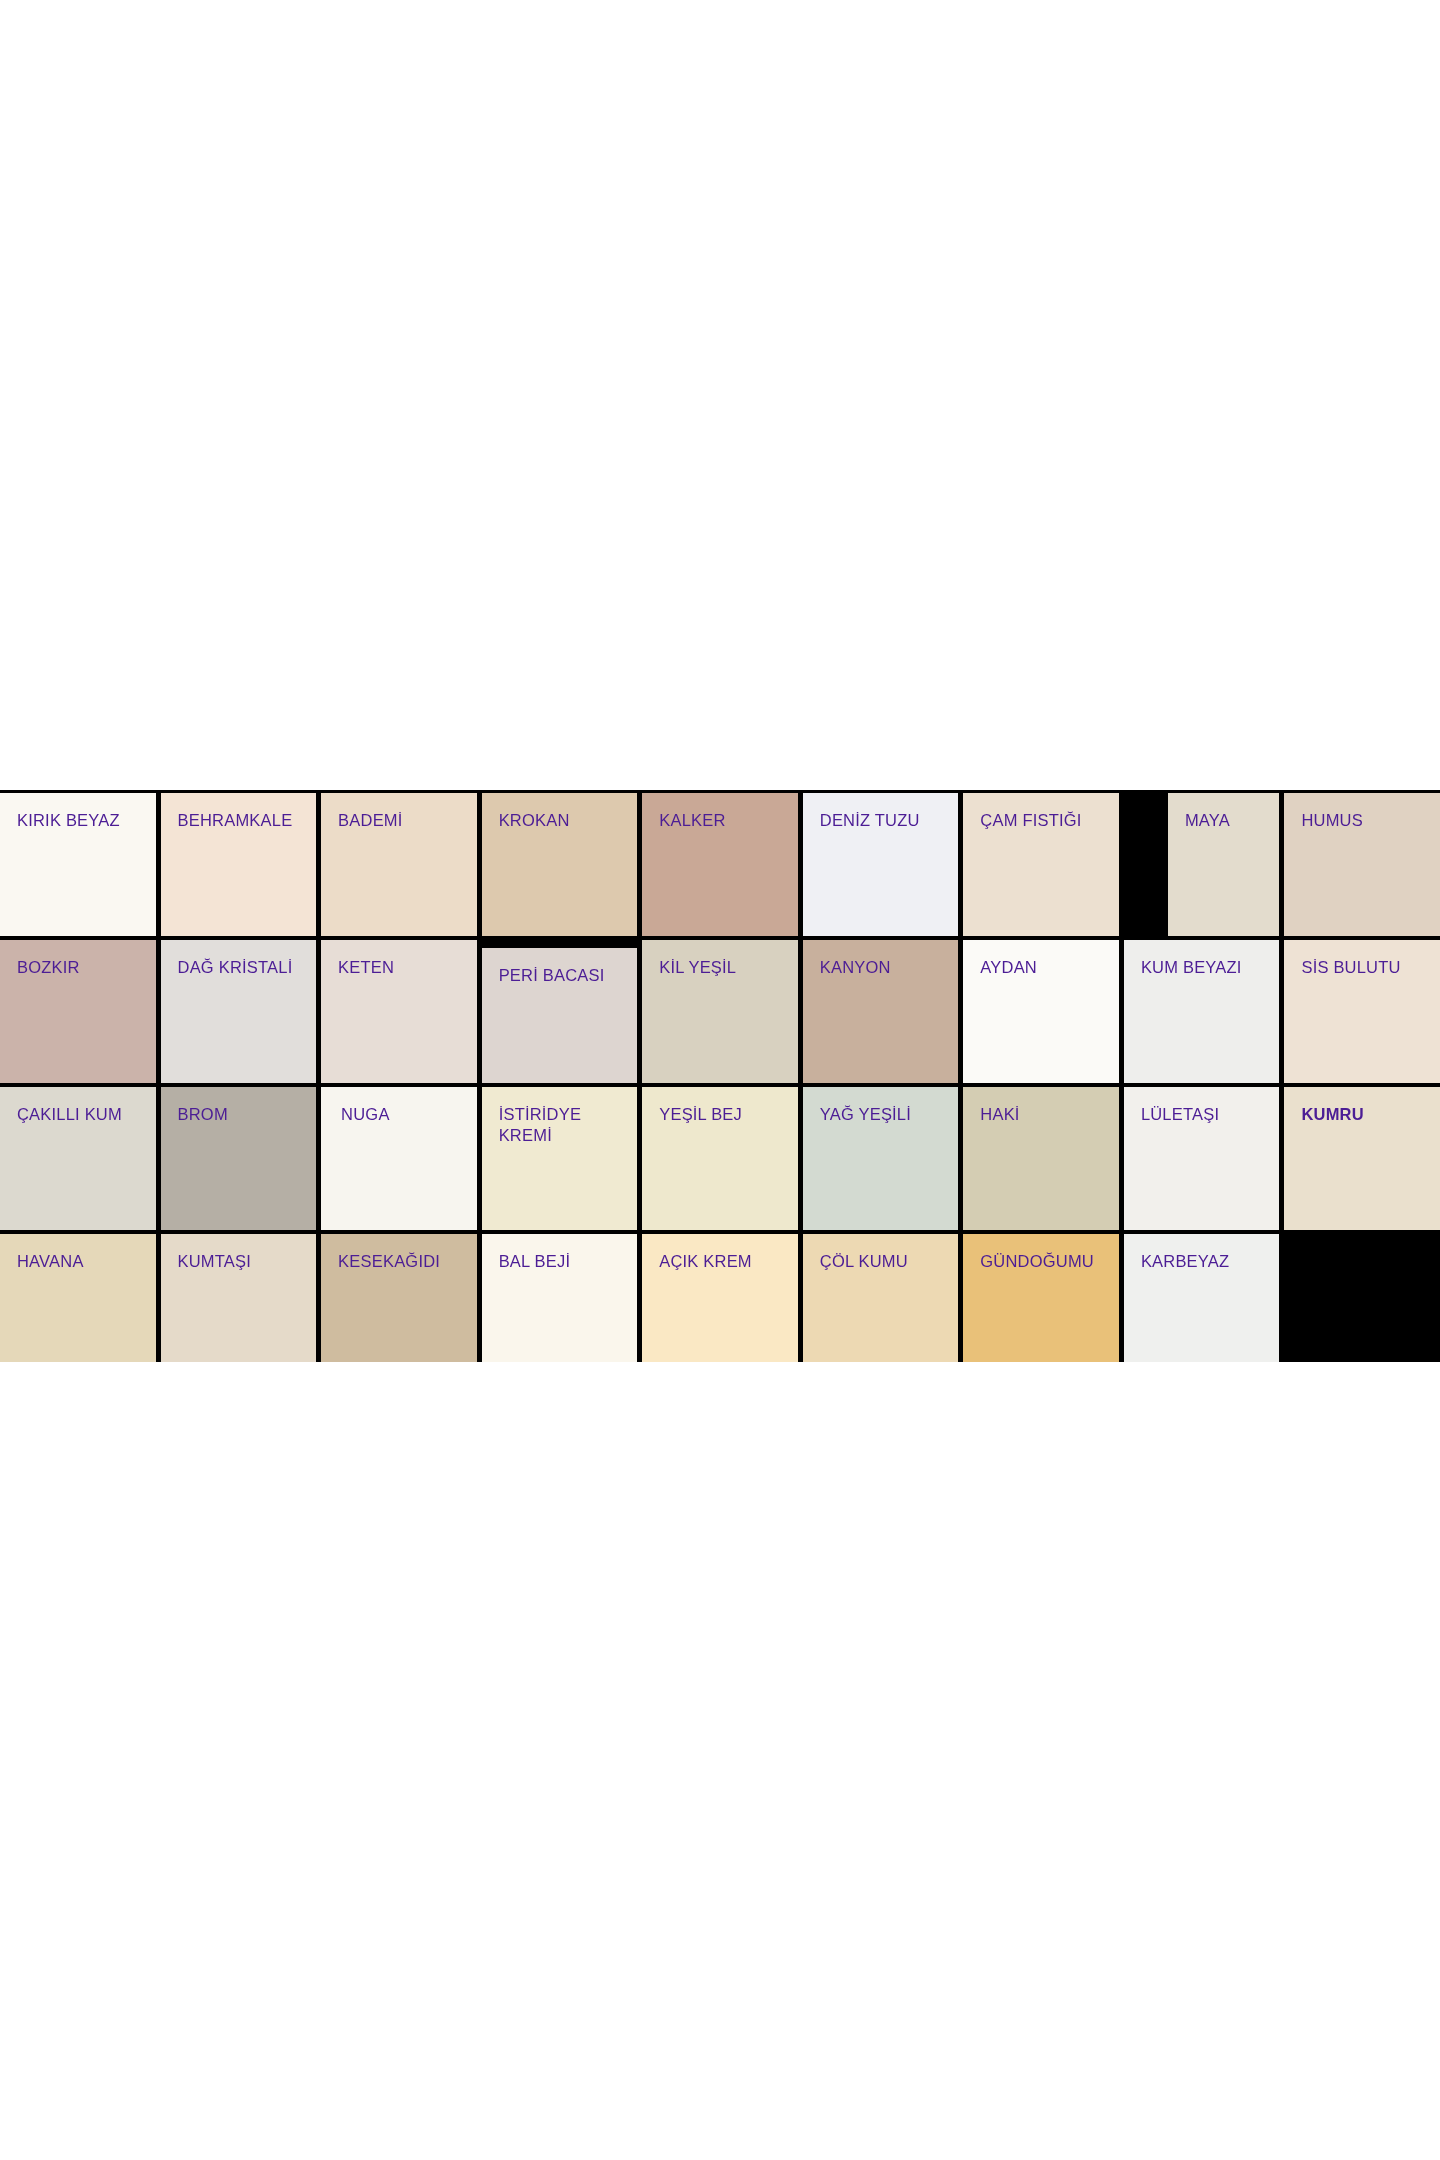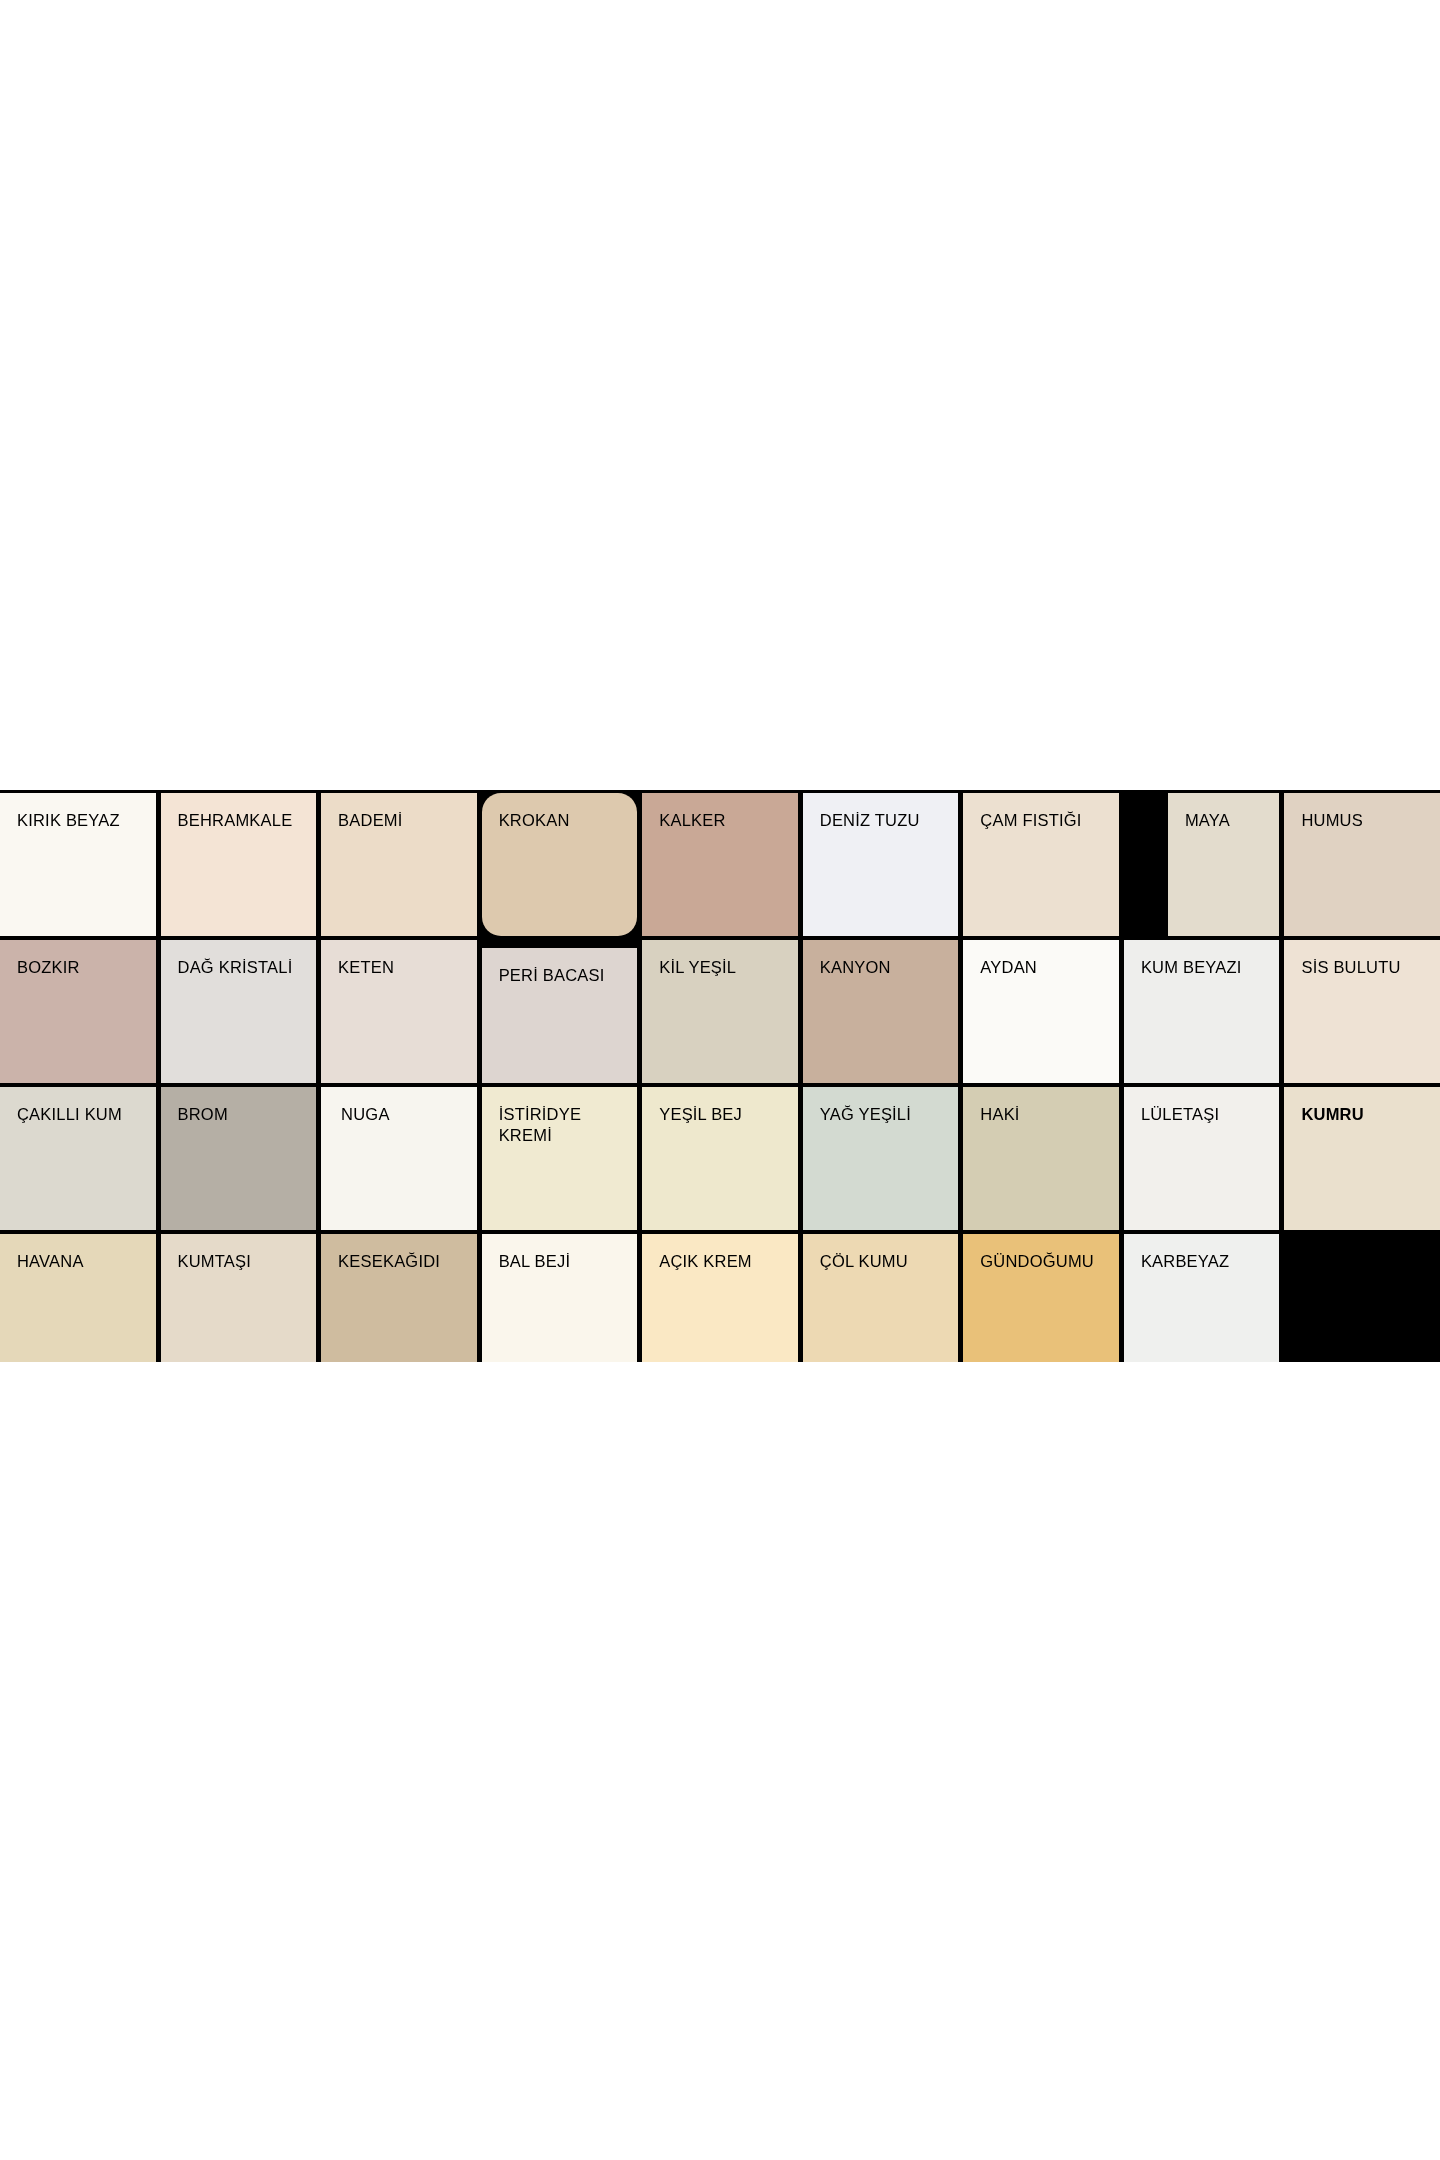--- a/index.html
+++ b/index.html
@@ -41,40 +41,40 @@
     padding: 17px 14px 0 17px;
     overflow: hidden;
   }
 
   .swatch-label {
     display: block;
     font-family: "Liberation Sans", sans-serif;
     font-size: 16.5px;
     line-height: 1.30;
     letter-spacing: 0.2px;
-    color: #000000;
+    color: #4c1d95;
     white-space: normal;
     word-break: normal;
   }
 </style>
 </head>
 <body>
 
 <div id="palette-chart">
   <div class="swatch-grid">
       <div class="swatch" style="background: rgb(250, 248, 242);">
         <span class="swatch-label">KIRIK BEYAZ</span>
       </div>
       <div class="swatch" style="background: rgb(244, 228, 213);">
         <span class="swatch-label">BEHRAMKALE</span>
       </div>
       <div class="swatch" style="background: rgb(236, 220, 200);">
         <span class="swatch-label">BADEMİ</span>
       </div>
-      <div class="swatch" style="background: rgb(221, 201, 174); border-radius: 19px;">
+      <div class="swatch" style="background: rgb(221, 201, 174);">
         <span class="swatch-label">KROKAN</span>
       </div>
       <div class="swatch" style="background: rgb(201, 168, 150);">
         <span class="swatch-label">KALKER</span>
       </div>
       <div class="swatch" style="background: rgb(239, 240, 244);">
         <span class="swatch-label">DENİZ TUZU</span>
       </div>
       <div class="swatch" style="background: rgb(236, 224, 208);">
         <span class="swatch-label">ÇAM FISTIĞI</span>

